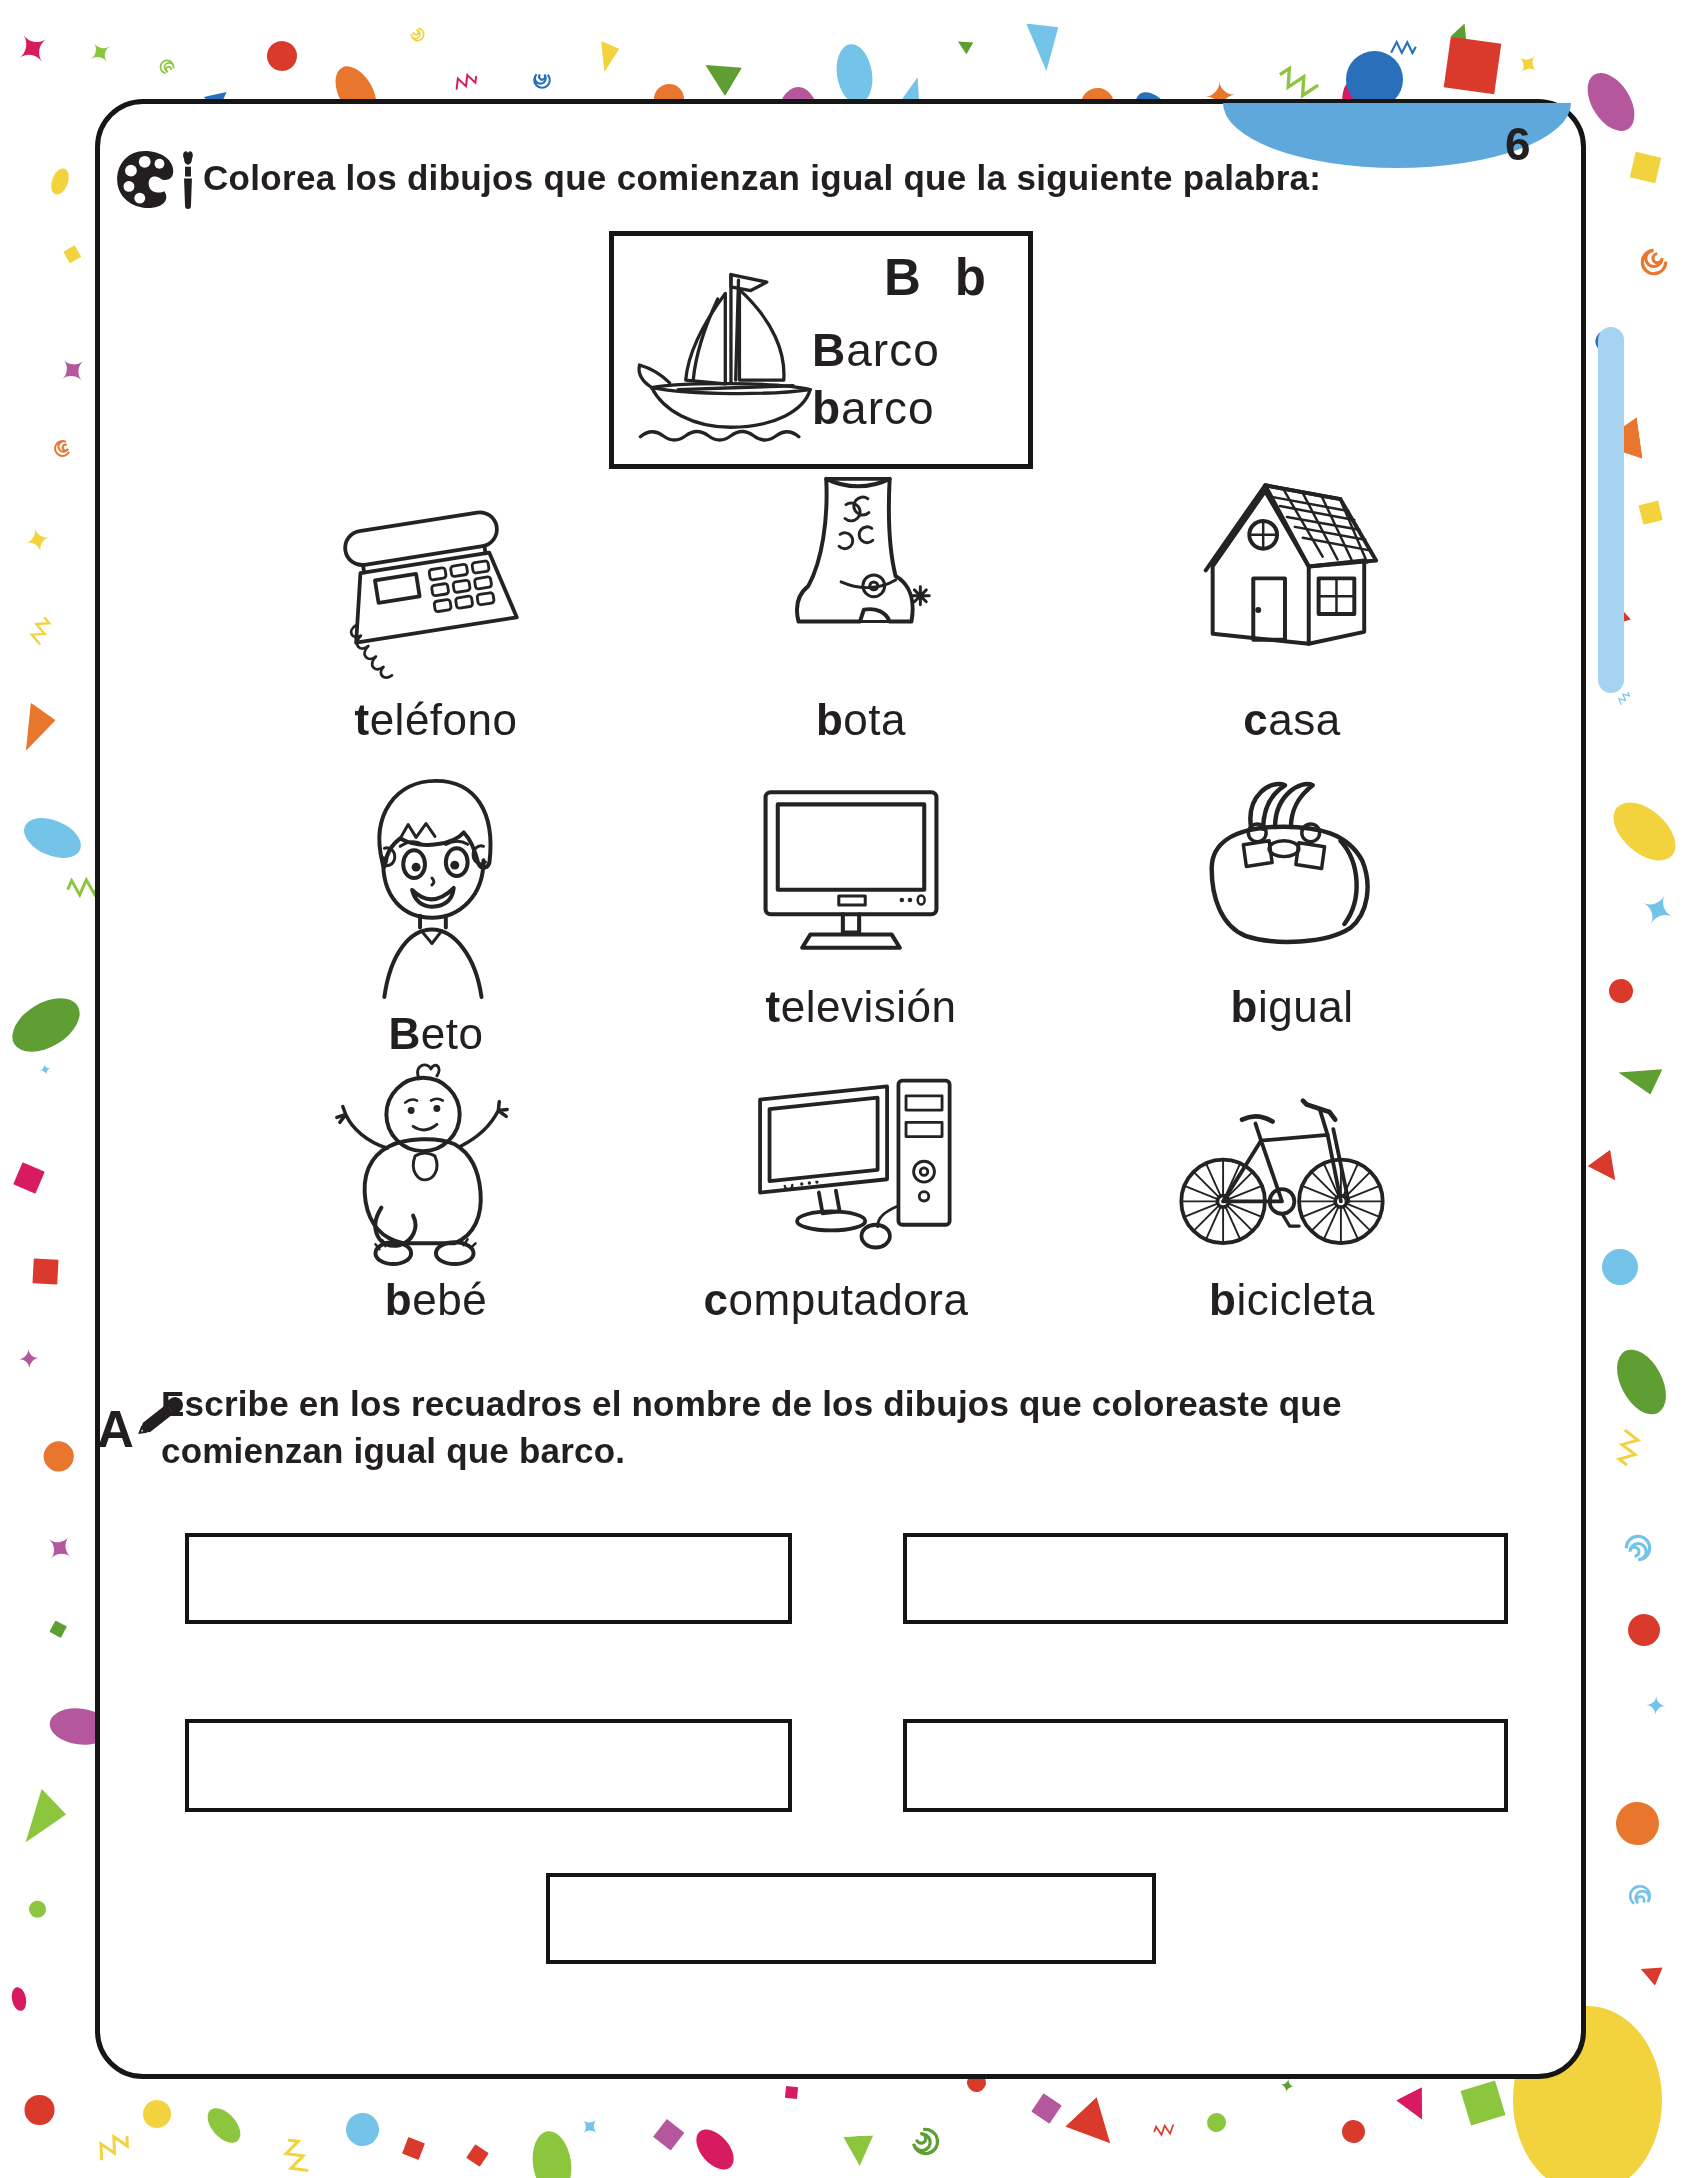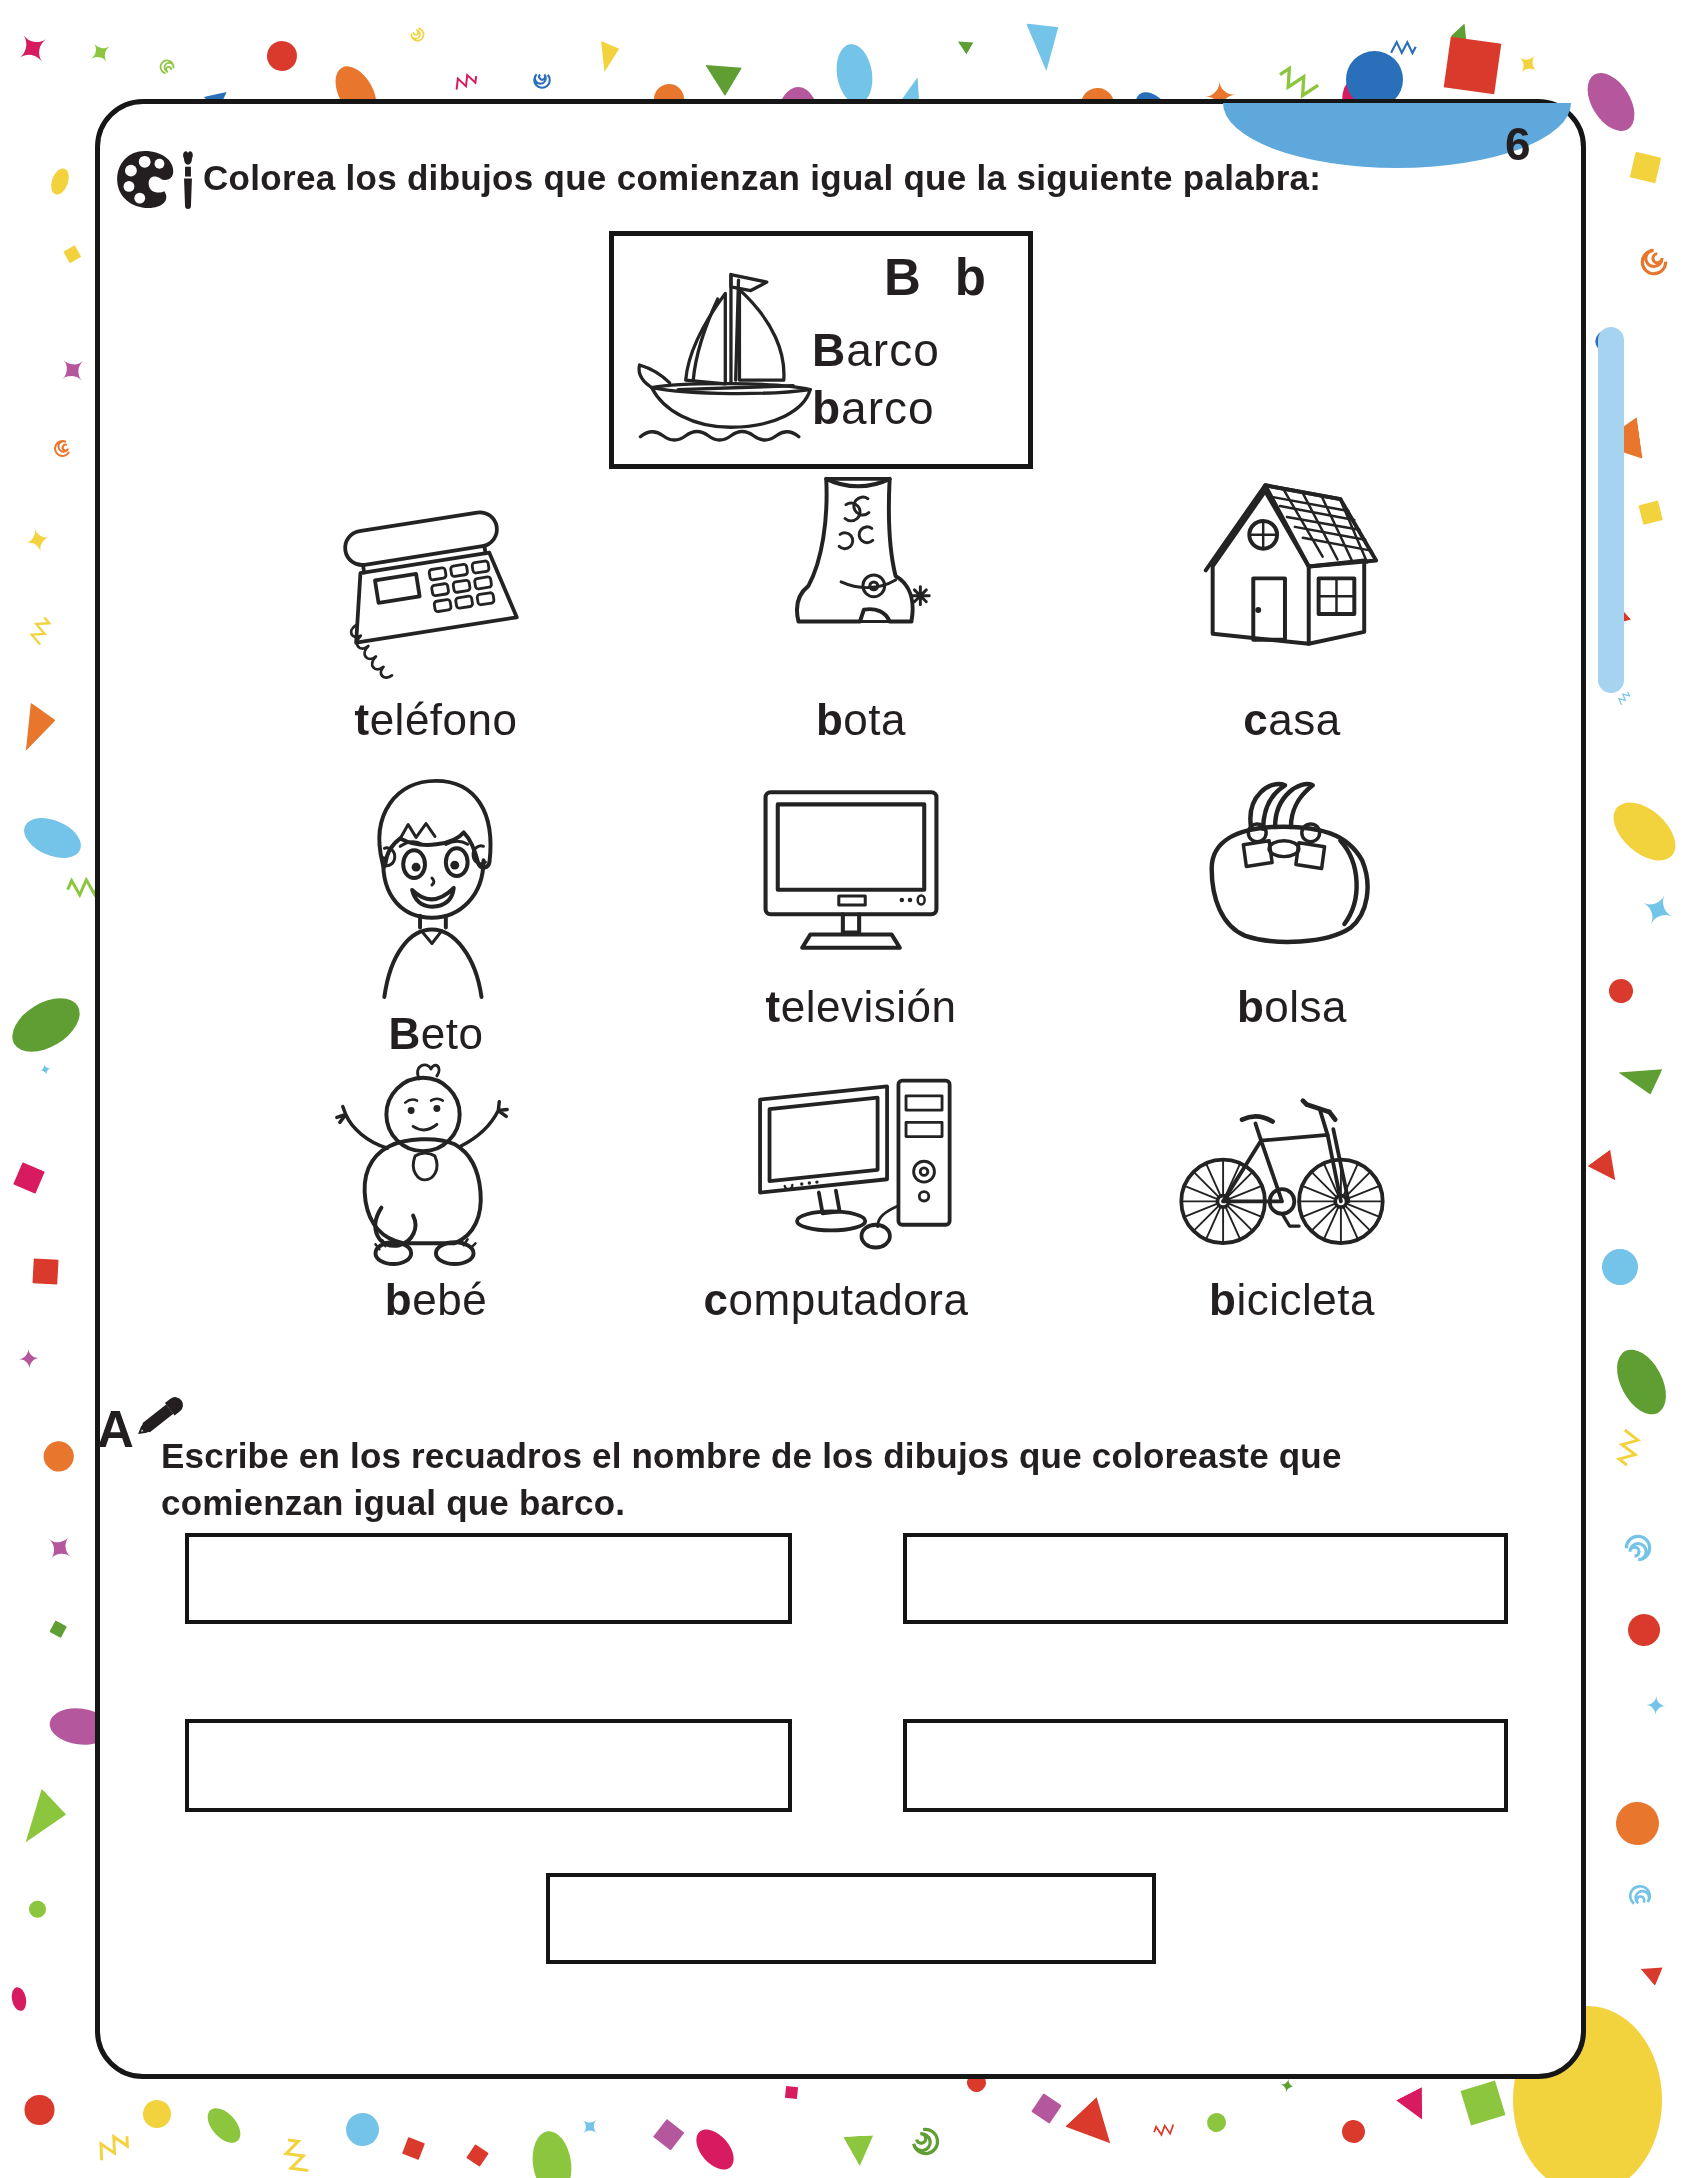--- a/index.html
+++ b/index.html
@@ -32,21 +32,21 @@
   .exword{left:198px;font-size:46px;letter-spacing:1px;}
   .exword b{font-weight:700;}
   #exword1{top:87px;}
   #exword2{top:145px;}
   
   .pic{width:208px;}
   .lbl{width:376px;text-align:center;font-size:44px;letter-spacing:0.5px;}
   .lbl b{font-weight:700;}
   
   #instr2-icon{left:97px;top:1390px;font-size:51px;font-weight:700;}
-  #instr2-text{left:161px;top:1432px;font-size:35px;font-weight:700;line-height:47px;letter-spacing:0.2px;}
+  #instr2-text{left:161px;top:1380px;font-size:35px;font-weight:700;line-height:47px;letter-spacing:0.2px;}
   
   .ansbox{border:4px solid #141414;background:#fff;}
   svg{display:block;}
 </style>
 </head>
 <body>
 
 <div id="confetti">
     <div class="cf" style="left: 14px; top: 26px; transform: rotate(145deg); color: rgb(216, 27, 96); font-size: 43px;">✦</div>
     <div class="cf" style="left: 87px; top: 38px; transform: rotate(56deg); color: rgb(140, 198, 62); font-size: 30px;">✦</div>
@@ -366,21 +366,21 @@
       <circle cx="80" cy="64" r="9" stroke-width="3.5"></circle>
       <circle cx="134" cy="64" r="9" stroke-width="3.5"></circle>
       <path d="M66,76 l26,-4 l3,22 l-26,4 z" stroke-width="3.5"></path>
       <path d="M122,74 l26,4 l-3,22 l-26,-4 z" stroke-width="3.5"></path>
       <ellipse cx="107" cy="80" rx="15" ry="8" stroke-width="3.5"></ellipse>
     </svg>
   </div>
 
   <div class="abs lbl" style="left:248px;top:1009px;"><b>B</b><span>eto</span></div>
   <div class="abs lbl" style="left:673px;top:982px;"><b>t</b><span>elevisión</span></div>
-  <div class="abs lbl" style="left:1104px;top:982px;"><b>b</b><span>olsa</span></div>
+  <div class="abs lbl" style="left:1104px;top:982px;"><b>b</b><span>igual</span></div>
 
   <div class="abs pic" style="left:322px;top:1059px;">
     <svg width="208" height="213" viewBox="0 0 210 215" fill="none" stroke="#232323" stroke-width="4" stroke-linecap="round" stroke-linejoin="round">
       <circle cx="102" cy="56" r="37"></circle>
       <path d="M98,20 C92,6 106,2 110,10 C114,2 122,8 116,17" stroke-width="3"></path>
       <circle cx="90" cy="52" r="3.5" fill="#232323" stroke="none"></circle>
       <circle cx="116" cy="50" r="3.5" fill="#232323" stroke="none"></circle>
       <path d="M84,44 q6,-5 12,-2 M110,42 q6,-4 12,0" stroke-width="2.5"></path>
       <path d="M92,68 Q104,76 116,66" stroke-width="3"></path>
       <path d="M66,90 C46,84 30,70 24,56 M24,56 l-6,8 M24,56 l-9,3 M24,56 l-3,-8" stroke-width="3.5"></path>

